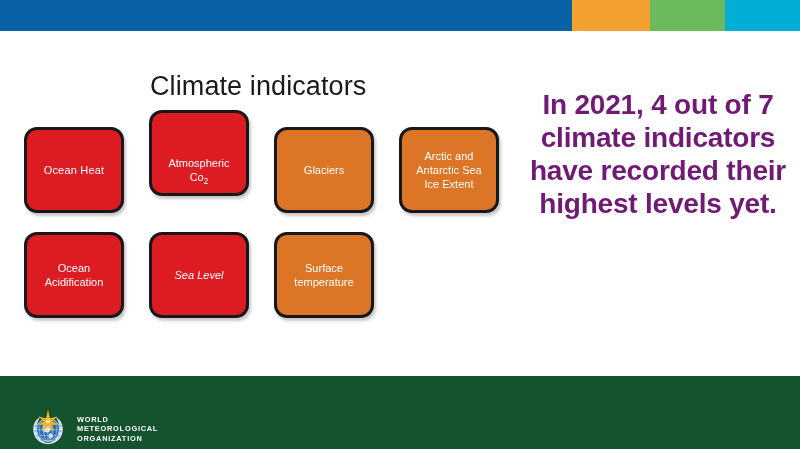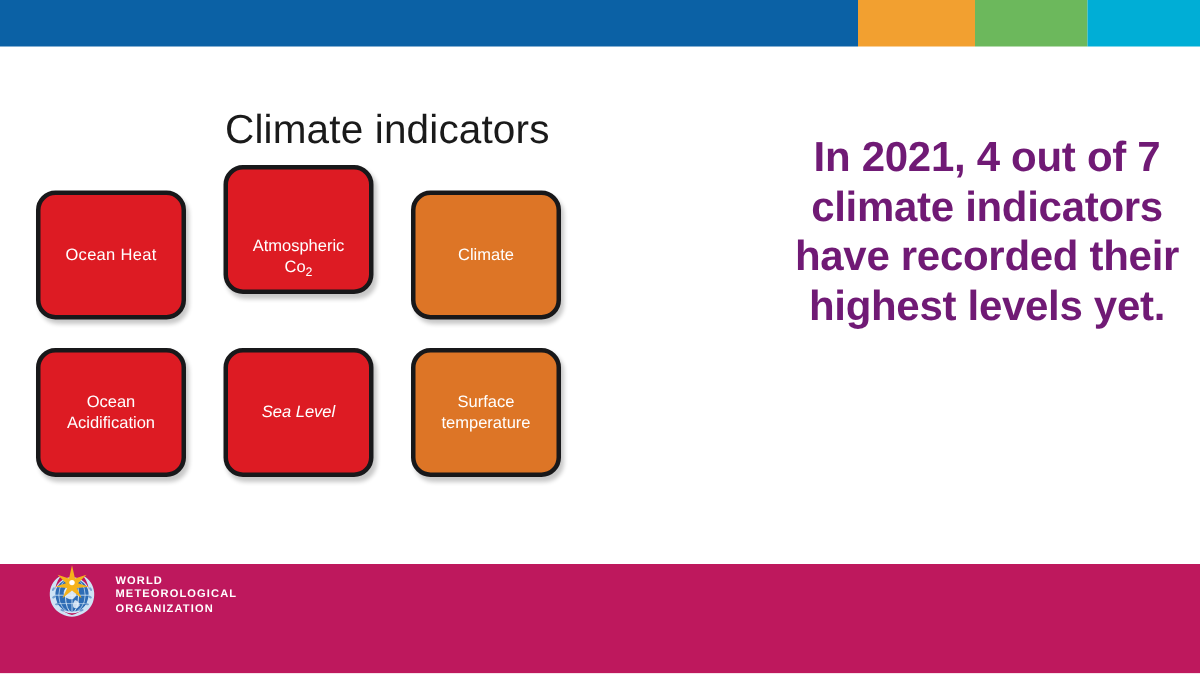--- a/index.html
+++ b/index.html
@@ -105,23 +105,23 @@
   }
   .statement b { font-weight: 700; }
 
   
   .footer-bar {
     position: absolute;
     left: 0;
     bottom: 0;
     width: 800px;
     height: 73px;
-    background: #be185d;
-    display: flex;
-    align-items: flex-start;
+    background: #14532d;
+    display: flex;
+    align-items: flex-end;
   }
   .wmo-logo {
     display: flex;
     align-items: center;
     margin-left: 28px;
   }
   .wmo-emblem {
     width: 40px;
     height: 40px;
     flex: 0 0 40px;
@@ -154,23 +154,26 @@
 
     <div class="ind-box red strong pos-r1c1">
       <span class="lbl">Ocean Heat</span>
     </div>
 
     <div class="ind-box red pos-r1c2">
       <span class="lbl"><span>Atmospheric Co</span><sub>2</sub></span>
     </div>
 
     <div class="ind-box orange pos-r1c3">
-      <span class="lbl">Climate</span>
-    </div>
-
+      <span class="lbl">Glaciers</span>
+    </div>
+
+    <div class="ind-box orange pos-r1c4">
+      <span class="lbl">Arctic and Antarctic Sea Ice Extent</span>
+    </div>
 
     <div class="ind-box red pos-r2c1">
       <span class="lbl">Ocean Acidification</span>
     </div>
 
     <div class="ind-box red pos-r2c2">
       <span class="lbl">Sea Level</span>
     </div>
 
     <div class="ind-box orange pos-r2c3">

